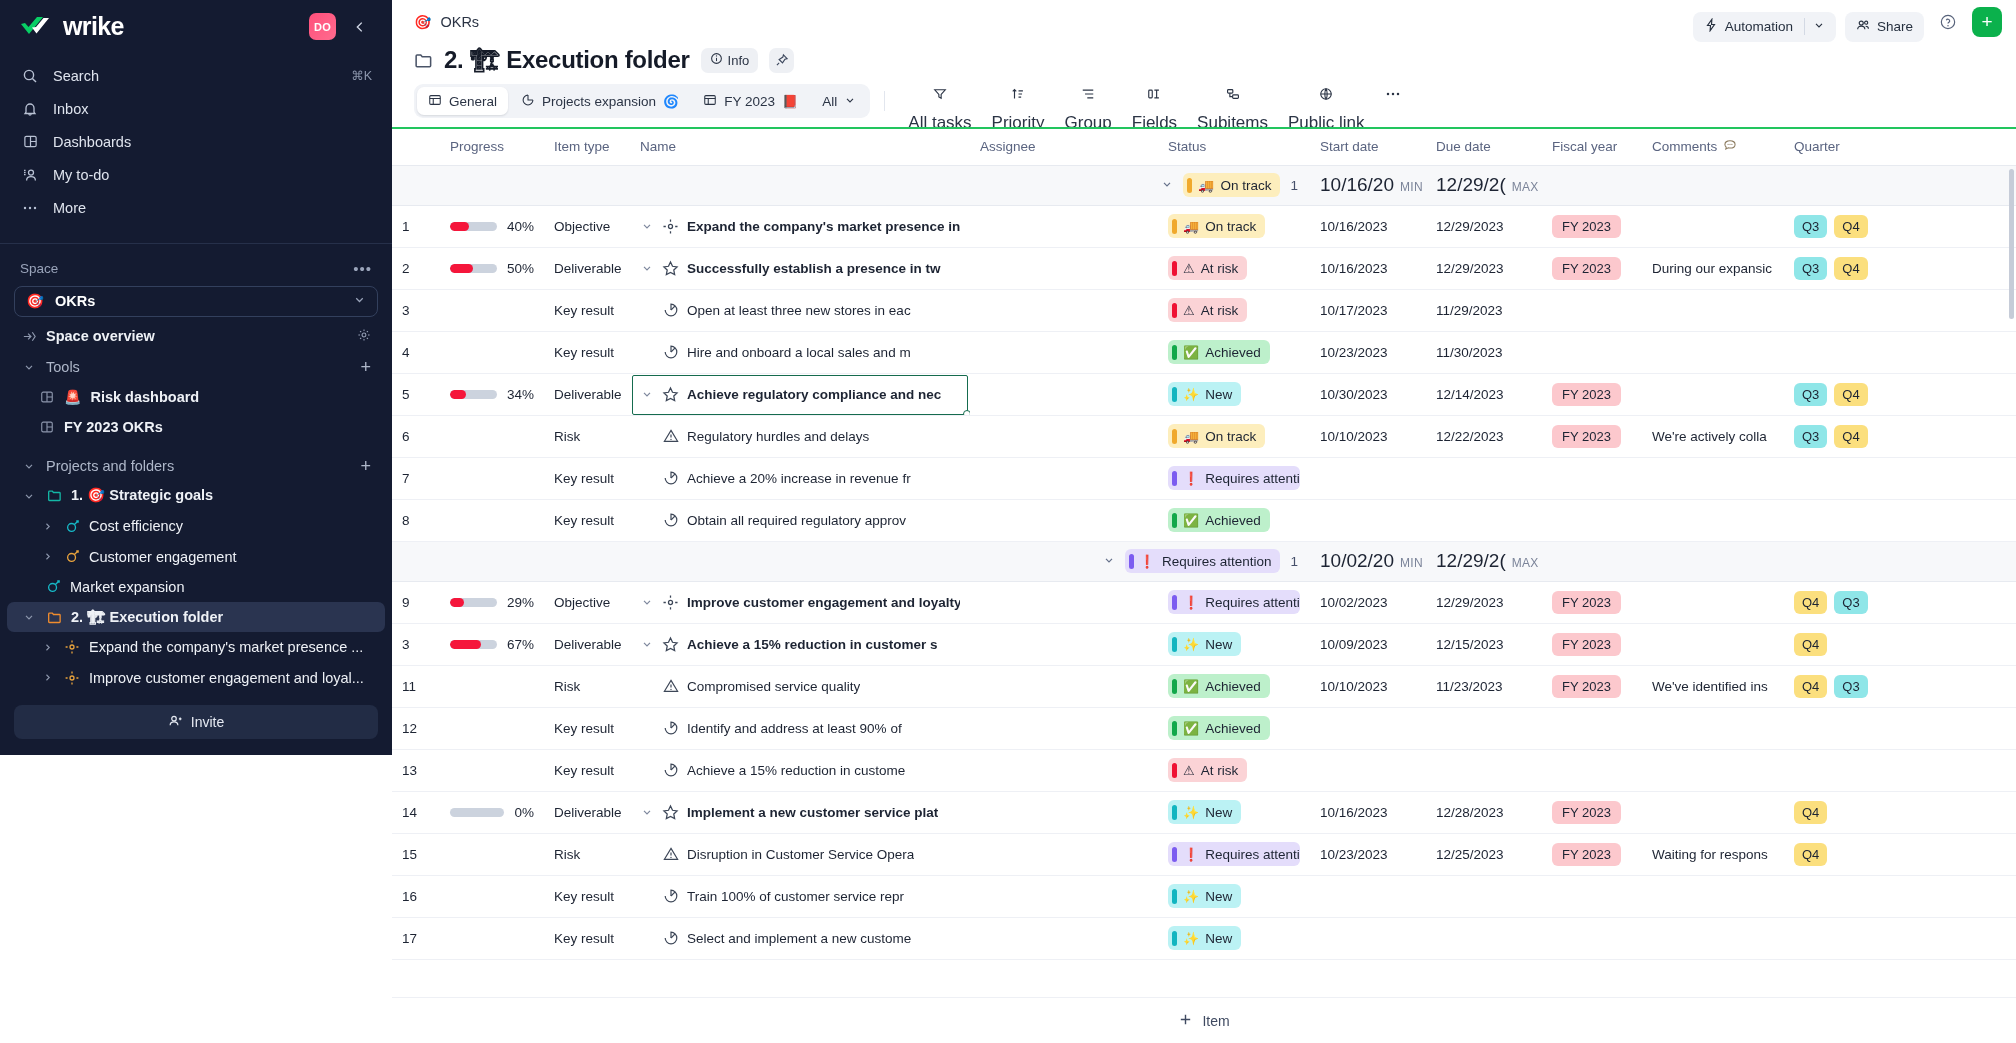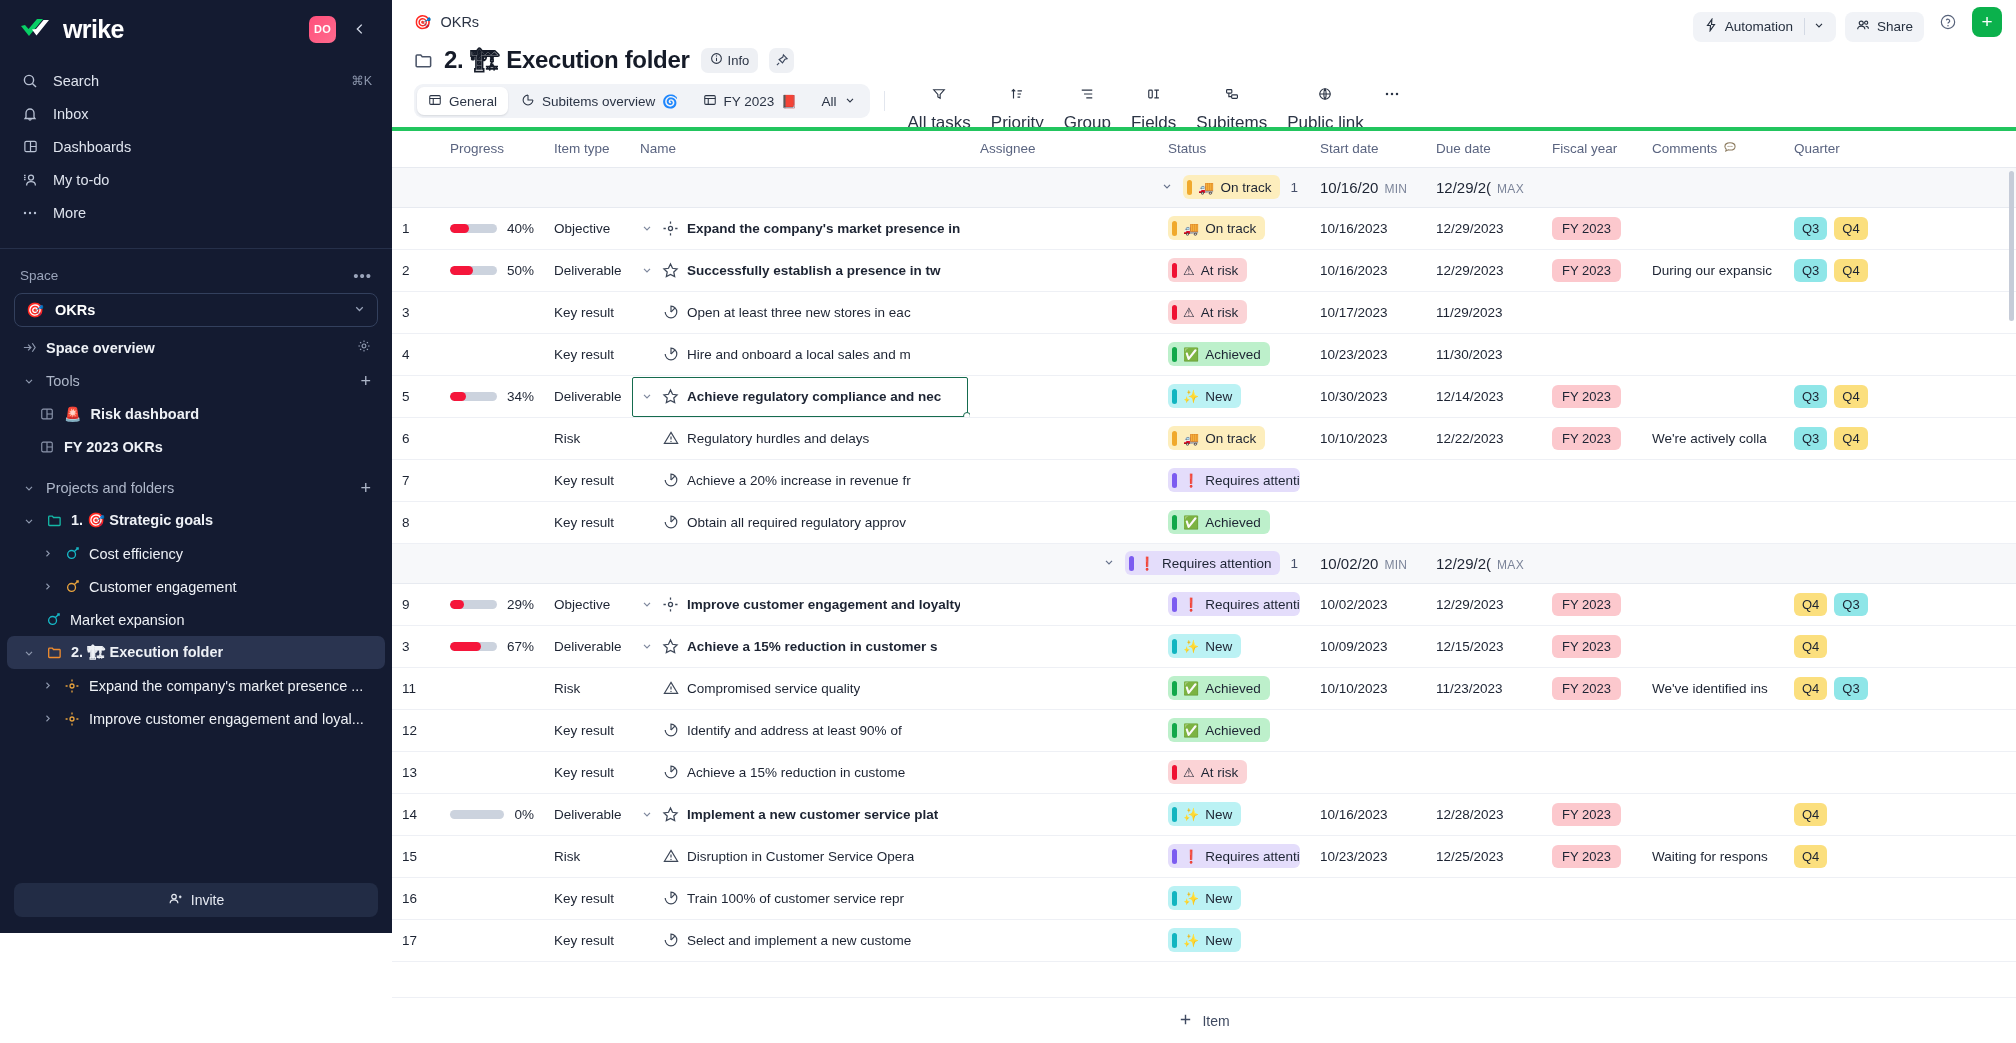--- a/index.html
+++ b/index.html
@@ -6,21 +6,21 @@
   html, body {
     width: 2016px; height: 1043px;
     font-family: "Liberation Sans", sans-serif;
     overflow: hidden;
     background: #ffffff;
   }
   .app { display: flex; width: 2016px; height: 1043px; }
 
   
   .sidebar {
-    width: 392px; height: 933px; flex: 0 0 392px;
+    width: 392px; height: 755px; flex: 0 0 392px;
     background: #141b31; color: #cfd6e4;
     display: flex; flex-direction: column;
     position: relative;
   }
   .sb-top { display: flex; align-items: center; height: 58px; padding: 0 18px 0 20px; }
   .logo-wrap { display: flex; align-items: center; gap: 9px; flex: 1; }
   .logo-mark { width: 34px; height: 24px; position: relative; }
   .logo-text { color: #fff; font-size: 25px; font-weight: 700; letter-spacing: -0.6px; }
   .avatar {
     width: 27px; height: 27px; border-radius: 7px;
@@ -133,21 +133,21 @@
   .vtab.active { background: #fff; box-shadow: 0 1px 2px rgba(16,24,40,.12); }
   .vtab .emo { font-size: 13px; }
   .tb-sep { width: 1px; height: 20px; background: #e2e6ee; margin: 0 12px; }
   .tb-btn {
     display: flex; align-items: center; gap: 7px; height: 30px;
     padding: 0 9px; border-radius: 7px; font-size: 17px; color: #2b3445;
     cursor: pointer; white-space: nowrap; flex-direction: column;
   }
 
   
-  .tablewrap { flex: 1; overflow: hidden; position: relative; border-top: 4px solid #22c55e; }
+  .tablewrap { flex: 1; overflow: hidden; position: relative; border-top: 2px solid #22c55e; }
   table.grid { width: 2016px; border-collapse: collapse; table-layout: fixed; }
   table.grid th {
     font-size: 13.5px; font-weight: 400; color: #5a6480;
     text-align: left; height: 36px; padding: 0 10px;
     border-bottom: 1px solid #e7eaf0; background: #fff; white-space: nowrap;
   }
   table.grid td {
     height: 42px; padding: 0 10px; font-size: 13.5px; color: #1d2433;
     border-bottom: 1px solid #eef0f5; white-space: nowrap; overflow: hidden;
     vertical-align: middle;
@@ -221,21 +221,21 @@
   .q-teal { background: #8fe6e8; }
   .q-yellow { background: #fbdf7e; }
 
   .comment { color: #1d2433; font-size: 13.5px; overflow: hidden; }
 
   tr.grouprow td { background: #f7f8fa; border-bottom: 1px solid #e7eaf0; height: 40px; }
   .grouphdr { display: flex; align-items: center; gap: 10px; justify-content: flex-end; padding-right: 2px; }
   .grouphdr .chev { color: #64708a; }
   .gcount { font-size: 13.5px; color: #46506a; }
   .minmax { display: flex; align-items: baseline; gap: 6px; }
-  .minmax .v { font-size: 15px; color: #1d2433; }
+  .minmax .v { font-size: 19px; color: #1d2433; }
   .minmax .t { font-size: 12px; color: #7b8499; letter-spacing: .3px; }
   .duered { color: #f0113a; }
 
   .footer {
     height: 46px; display: flex; align-items: center; justify-content: center;
     gap: 9px; font-size: 14px; color: #3f4a61; cursor: pointer;
     border-top: 1px solid #eef0f5; background: #fff;
   }
   .scrollv {
     position: absolute; right: 2px; top: 40px; width: 5px; height: 150px;
@@ -581,21 +581,21 @@
           </span>
           <span>General</span>
         </div>
         <div class="vtab">
           <span>
             <svg width="14" height="14" viewBox="0 0 16 16" fill="none" stroke="currentColor" stroke-width="1.2">
                 <path d="M8 2.4a5.6 5.6 0 1 0 5.6 5.6"></path>
                 <path d="M8 2.4V8h5.6"></path>
               </svg>
           </span>
-          <span>Subitems overview</span>
+          <span>Projects expansion</span>
           <span class="emo">🌀</span>
         </div>
         <div class="vtab">
           <span>
             <svg width="14" height="14" viewBox="0 0 16 16" fill="none" stroke="currentColor" stroke-width="1.2">
                 <rect x="2" y="3" width="12" height="10" rx="1.2"></rect>
                 <path d="M2 6.2h12M6 6.2V13"></path>
               </svg>
           </span>
           <span>FY 2023</span>

